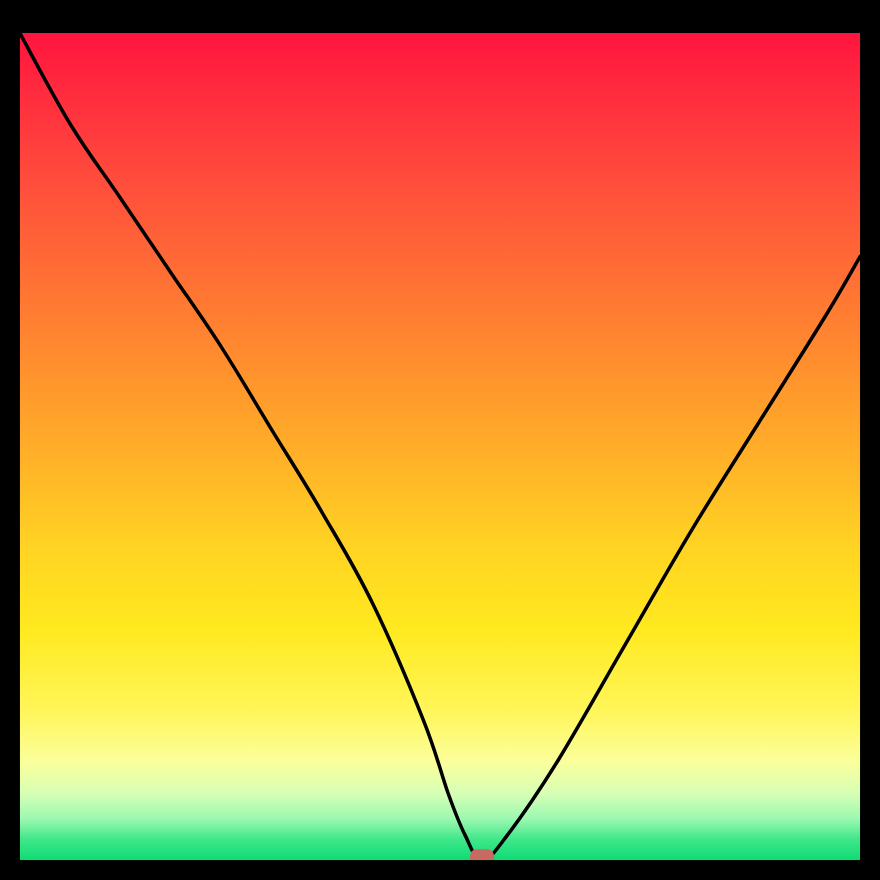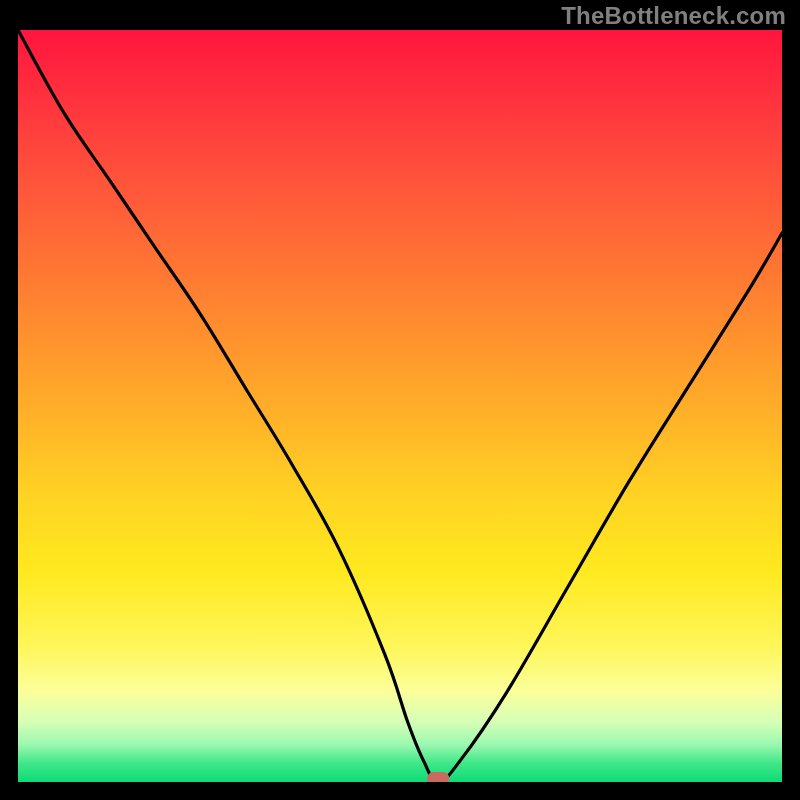--- a/index.html
+++ b/index.html
@@ -71,21 +71,20 @@
   }
   .marker {
     fill: #c86a60;
     stroke: none;
   }
 </style>
 </head>
 <body>
 
 <div class="frame">
-  <div class="watermark">TheBottleneck.com</div>
 
   <div class="plot-area">
     <div class="gradient"></div>
 
     <svg class="curve" viewBox="0 0 764 752" preserveAspectRatio="none">
       <path class="curve-path" d="M 0.0 0.0 C 8.3 14.9, 29.3 55.6, 45.8 82.7 C 62.3 109.8, 75.2 126.0, 91.7 150.4 C 108.2 174.8, 121.0 193.7, 137.5 218.1 C 154.0 242.4, 166.9 260.0, 183.4 285.8 C 199.9 311.5, 212.7 333.9, 229.2 361.0 C 245.7 388.0, 258.5 407.7, 275.0 436.2 C 291.5 464.6, 304.4 485.0, 320.9 518.9 C 337.4 552.7, 354.3 593.0, 366.7 624.2 C 379.1 655.3, 382.8 672.9, 389.6 691.8 C 396.5 710.8, 399.4 718.6, 404.9 729.4 C 410.4 740.3, 413.3 752.0, 420.2 752.0 C 427.1 752.0, 430.7 745.7, 443.1 729.4 C 455.5 713.2, 469.7 692.9, 489.0 661.8 C 508.2 630.6, 528.1 594.4, 550.1 556.5 C 572.1 518.6, 589.2 487.7, 611.2 451.2 C 633.2 414.7, 650.3 388.6, 672.3 353.4 C 694.3 318.2, 716.9 282.8, 733.4 255.7 C 749.9 228.6, 758.5 212.5, 764.0 203.0"></path>
       <rect class="marker" x="409.2" y="742.0" width="22" height="13" rx="6" ry="6"></rect>
     </svg>
   </div>
 </div>

